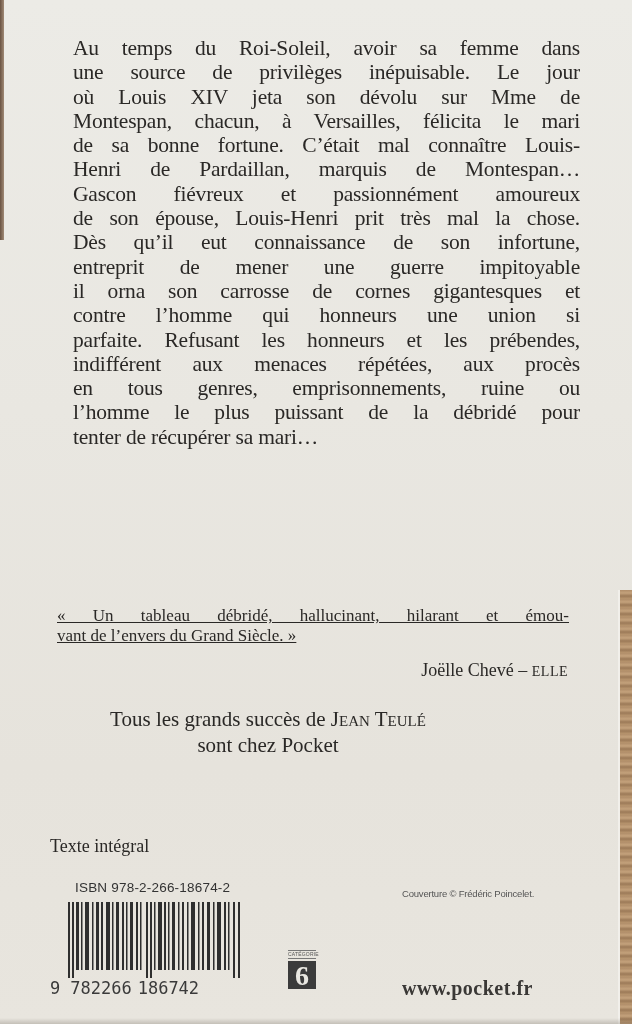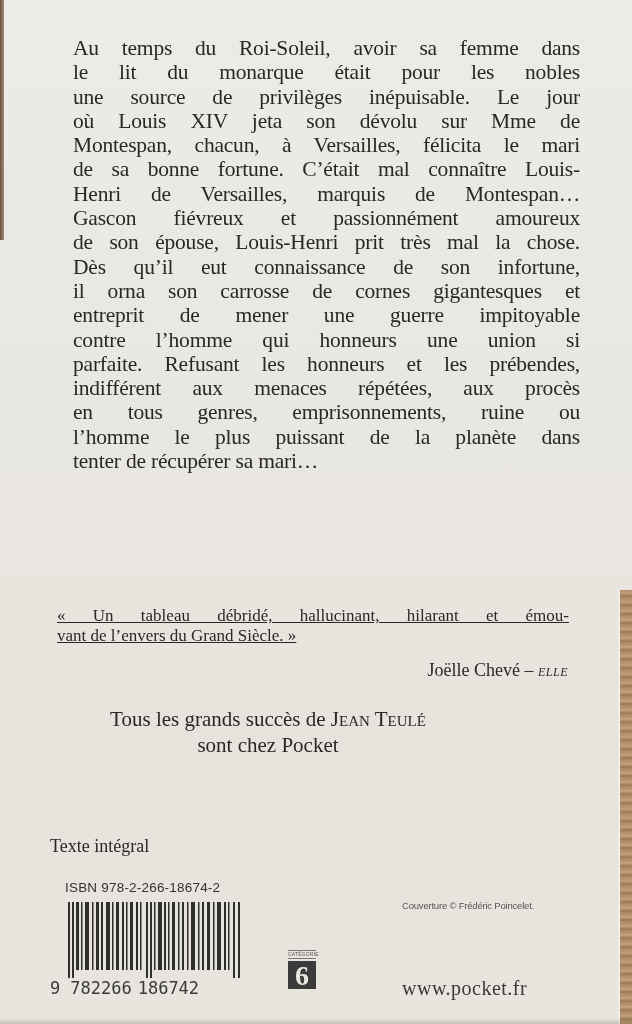--- a/index.html
+++ b/index.html
@@ -35,39 +35,38 @@
   .quote {
     position: absolute; left: 57px; top: 606px; width: 512px;
     font-size: 17px; line-height: 20px;
   }
   .quote .line { display: block; white-space: nowrap; text-decoration: underline; }
   .quote .line.j { text-align: justify; text-align-last: justify; }
   .attrib {
     position: absolute; right: 64px; top: 660px;
     font-size: 18px; white-space: nowrap;
   }
-  .attrib .mag { font-style: italic; font-size: 12px; letter-spacing: 0.5px; }
+  .attrib .mag { font-size: 14px; letter-spacing: 0.5px; }
   .promo {
     position: absolute; left: 0; width: 536px; top: 706px; text-align: center;
     font-size: 21px; line-height: 26px;
   }
   .promo .sc { font-variant: small-caps; }
   .integral {
     position: absolute; left: 50px; top: 836px; font-size: 18px;
   }
   .isbn {
-    position: absolute; left: 65px; top: 880px;
+    position: absolute; left: 75px; top: 880px;
     font-family: "Liberation Sans", "DejaVu Sans", sans-serif; font-size: 13.5px; letter-spacing: 0.2px;
     color: #333;
   }
   .credit {
     position: absolute; left: 402px; top: 888px;
     font-family: "Liberation Sans", "DejaVu Sans", sans-serif; font-size: 9.5px; color: #555;
     letter-spacing: -0.2px;
-    margin-top: 12px;
   }
   .barcode {
     position: absolute; left: 68px; top: 902px; width: 173px; height: 76px;
   }
   .barcode-digits {
     position: absolute; left: 50px; top: 978px;
     font-family: "DejaVu Sans Mono", "Liberation Mono", monospace; font-size: 17px; color: #3a3a3a;
   }
   .barcode-digits .first { margin-right: 10px; }
   .category {
@@ -75,49 +74,48 @@
   }
   .category .cat-label {
     font-family: "Liberation Sans", sans-serif; font-size: 5px; color: #555; text-align: center;
     border-top: 1px solid #777; border-bottom: 1px solid #777; letter-spacing: 0.2px; height: 7px; line-height: 7px;
   }
   .category .cat-box {
     margin-top: 2px; width: 28px; height: 28px; background: #3b3b3b; color: #e9e7e1;
     font-family: "Liberation Serif", serif; font-size: 28px; line-height: 30px; text-align: center; font-weight: bold;
   }
   .website {
-    position: absolute; left: 402px; top: 977px; font-size: 20px; color: #3a3836; letter-spacing: 0.5px;
+    position: absolute; left: 402px; top: 977px; font-size: 20px; color: #3a3836; letter-spacing: 0.5px; font-weight: bold;
   }
 </style>
 </head>
 <body>
 
 <div class="page">
   <div class="left-edge"></div>
   <div class="right-wood"></div>
   <div class="bottom-shadow"></div>
 
   <div class="blurb">
     <span class="line">Au temps du Roi-Soleil, avoir sa femme dans</span>
-    <span class="line">le lit du monarque était pour les nobles</span>
     <span class="line">une source de privilèges inépuisable. Le jour</span>
     <span class="line">où Louis XIV jeta son dévolu sur Mme de</span>
     <span class="line">Montespan, chacun, à Versailles, félicita le mari</span>
     <span class="line">de sa bonne fortune. C’était mal connaître Louis-</span>
-    <span class="line">Henri de Versailles, marquis de Montespan…</span>
+    <span class="line">Henri de Pardaillan, marquis de Montespan…</span>
     <span class="line">Gascon fiévreux et passionnément amoureux</span>
     <span class="line">de son épouse, Louis-Henri prit très mal la chose.</span>
     <span class="line">Dès qu’il eut connaissance de son infortune,</span>
+    <span class="line">entreprit de mener une guerre impitoyable</span>
     <span class="line">il orna son carrosse de cornes gigantesques et</span>
-    <span class="line">entreprit de mener une guerre impitoyable</span>
     <span class="line">contre l’homme qui honneurs une union si</span>
     <span class="line">parfaite. Refusant les honneurs et les prébendes,</span>
     <span class="line">indifférent aux menaces répétées, aux procès</span>
     <span class="line">en tous genres, emprisonnements, ruine ou</span>
-    <span class="line">l’homme le plus puissant de la planète dans</span>
+    <span class="line">l’homme le plus puissant de la débridé pour</span>
     <span class="line last">tenter de récupérer sa mari…</span>
   </div>
 
   <div class="quote">
     <span class="line j">« Un tableau débridé, hallucinant, hilarant et émou-</span>
     <span class="line">vant de l’envers du Grand Siècle. »</span>
   </div>
 
   <div class="attrib">
     <span>Joëlle Chevé</span>

